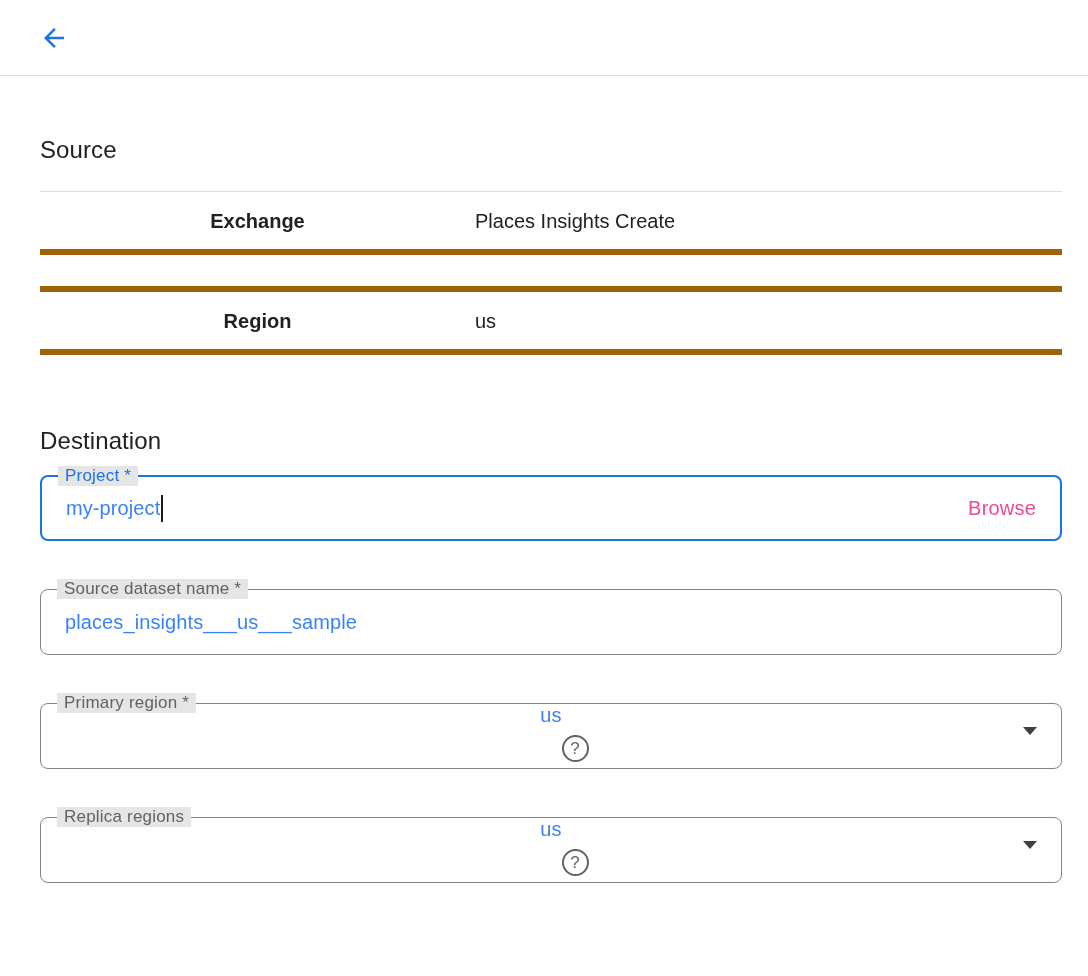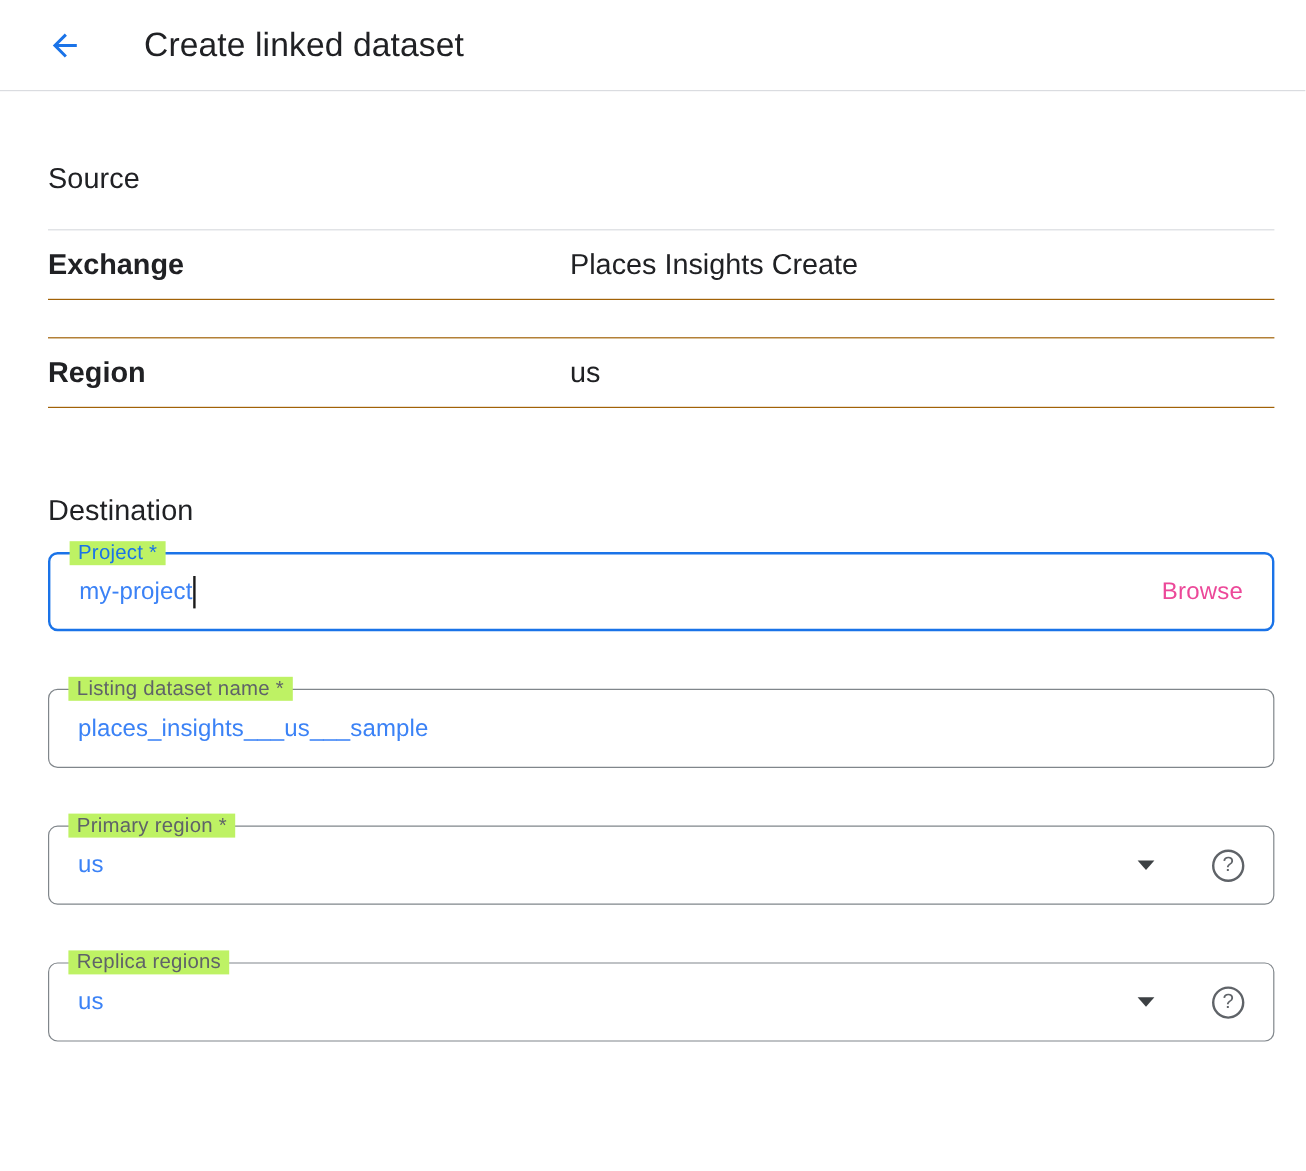--- a/index.html
+++ b/index.html
@@ -43,48 +43,49 @@
     letter-spacing: 0.1px;
   }
   .section-heading.source { margin: 60px 0 27px 0; }
   .section-heading.destination { margin: 72px 0 20px 0; }
 
   
   .info-table { border-top: 1px solid #dadce0; }
   .info-row {
     display: flex;
     align-items: center;
-    border-bottom: 1px solid #a16207;
+    border-bottom: 6px solid #a16207;
     padding: 16px 0 15px 0;
-    font-size: 24px;
+    font-size: 20px;
     line-height: 26px;
+    text-align: center;
   }
   .info-label { width: 435px; font-weight: 700; color: #202124; flex-shrink: 0; }
   .info-value { color: #202124; }
 
   
   .field {
     position: relative;
     display: flex;
     align-items: center;
     height: 66px;
     border: 1px solid #80868b;
     border-radius: 8px;
     padding: 0 24px;
     margin-bottom: 48px;
     background: #fff;
     cursor: text;
   }
   .field.focused { border: 2px solid #1a73e8; }
-  .field.select { cursor: pointer; }
+  .field.select { cursor: pointer; flex-direction: column; }
   .field-label {
     position: absolute;
     top: -11px;
     left: 16px;
-    background: #bef264;
+    background: #e5e5e5;
     padding: 0 7px;
     font-size: 17px;
     line-height: 20px;
     color: #5f6368;
     letter-spacing: 0.2px;
     white-space: nowrap;
   }
   .field.focused .field-label { color: #1a73e8; }
   .field-value { font-size: 20px; color: #3b82f6; letter-spacing: 0.1px; }
   .text-cursor {
@@ -125,21 +126,20 @@
 </style>
 </head>
 <body>
 
 <div class="header">
   <button class="back-btn">
     <svg width="30" height="30" viewBox="0 0 24 24" fill="#1a73e8" aria-hidden="true">
       <path d="M20 11H7.83l5.59-5.59L12 4l-8 8 8 8 1.41-1.41L7.83 13H20v-2z"></path>
     </svg>
   </button>
-  <h1 class="page-title">Create linked dataset</h1>
 </div>
 
 <div class="content">
 
   <h2 class="section-heading source">Source</h2>
 
   <div class="info-table">
     <div class="info-row">
       <div class="info-label">Exchange</div>
       <div class="info-value">Places Insights Create</div>
@@ -155,21 +155,21 @@
   <h2 class="section-heading destination">Destination</h2>
 
   <div class="field focused">
     <span class="field-label">Project *</span>
     <span class="field-value">my-project</span>
     <span class="text-cursor"></span>
     <button class="browse-btn">Browse</button>
   </div>
 
   <div class="field">
-    <span class="field-label">Listing dataset name *</span>
+    <span class="field-label">Source dataset name *</span>
     <span class="field-value">places_insights___us___sample</span>
   </div>
 
   <div class="field select">
     <span class="field-label">Primary region *</span>
     <span class="field-value">us</span>
     <span class="caret-down"></span>
     <span class="help-icon">?</span>
   </div>
 

